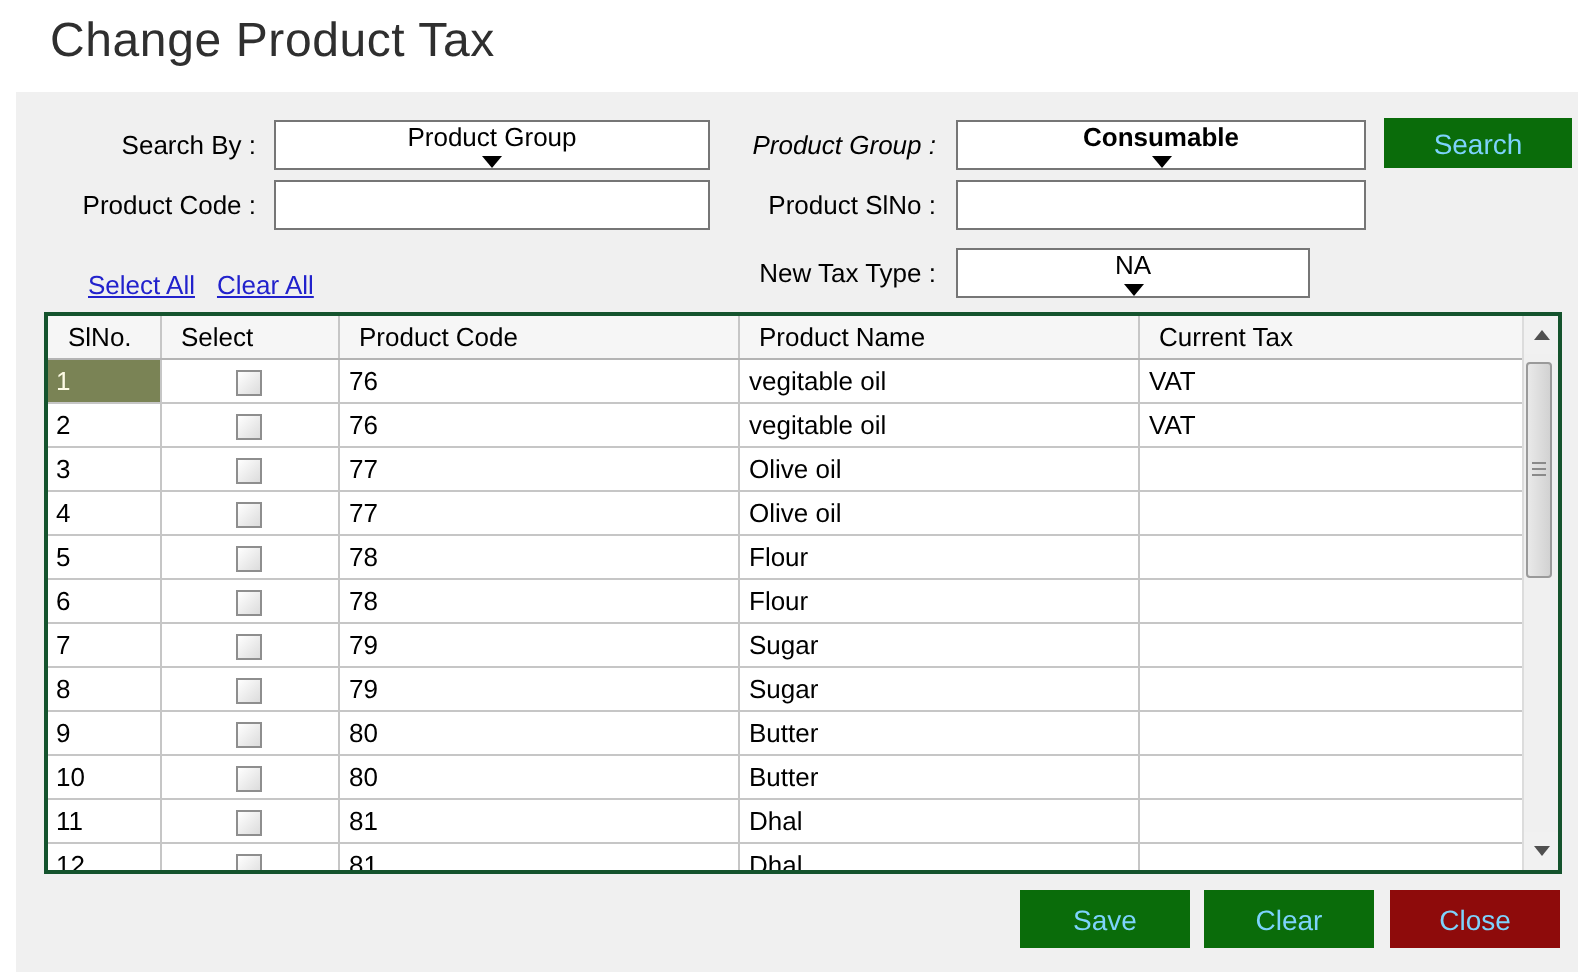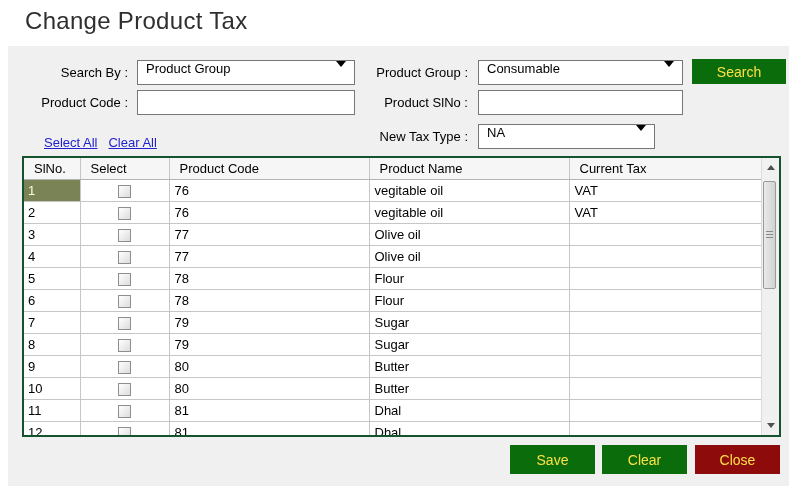--- a/index.html
+++ b/index.html
@@ -14,35 +14,35 @@
   .panel {
     position:absolute; left:8px; top:46px; width:781px; height:440px;
     background:#f0f0f0;
   }
   .lbl {
     position:absolute; width:100px; height:25px; line-height:25px;
     text-align:right; color:#000; white-space:nowrap;
   }
   .combo {
     position:absolute; height:25px; box-sizing:border-box; background:#fff;
-    border:1px solid #767676; display:flex; align-items:flex-start;
-    padding:0 8px; cursor:default;
+    border:1px solid #767676; display:flex; align-items:center;
+    padding:0 8px; cursor:default;flex-direction:column;
   }
   .combo .val { flex:1; overflow:hidden; white-space:nowrap; }
   .arrow-down {
     width:0; height:0; border-left:5px solid transparent;
     border-right:5px solid transparent; border-top:6px solid #000;
   }
   .txt {
     position:absolute; height:25px; box-sizing:border-box; background:#fff;
     border:1px solid #767676; padding:0 6px; font-family:"Liberation Sans", sans-serif;
     font-size:13px;
   }
   .btn {
-    position:absolute; box-sizing:border-box; border:none; color:#fde047;
+    position:absolute; box-sizing:border-box; border:none; color:#7dd3fc;
     font-family:"Liberation Sans", sans-serif; font-size:14px; cursor:pointer;
   }
   .links { position:absolute; left:36px; top:89px; display:flex; gap:11px; }
   .links a { color:var(--link,#2222cc); text-decoration:underline; font-size:13px; cursor:pointer; }
 
   .grid {
     position:absolute; left:14px; top:110px; width:759px; height:281px;
     box-sizing:border-box; border:2px solid #14532d; background:#fff;
     display:flex; overflow:hidden;
   }
@@ -95,22 +95,22 @@
 
   <div class="lbl" style="left:20px; top:14px;">Search By :</div>
   <div class="combo" style="left:129px; top:14px; width:218px;">
     <span class="val">Product Group</span>
     <span class="arrow-down"></span>
   </div>
 
   <div class="lbl" style="left:20px; top:44px;">Product Code :</div>
   <input class="txt" style="left: 129px; top: 44px; width: 218px;" value="">
 
-  <div class="lbl" style="left:360px; top:14px;">Product Group :</div>
-  <div class="combo" style="left:470px; top:14px; width:205px;">
+  <div class="lbl" style="left:360px; top:14px;font-style:italic;">Product Group :</div>
+  <div class="combo" style="left:470px; top:14px; width:205px;font-weight:bold;">
     <span class="val">Consumable</span>
     <span class="arrow-down"></span>
   </div>
   <button class="btn" style="left: 684px; top: 13px; width: 94px; height: 25px; background: rgb(10, 108, 10);">Search</button>
 
   <div class="lbl" style="left:360px; top:44px;">Product SlNo :</div>
   <input class="txt" style="left: 470px; top: 44px; width: 205px;" value="">
 
   <div class="lbl" style="left:360px; top:78px;">New Tax Type :</div>
   <div class="combo" style="left:470px; top:78px; width:177px;">

